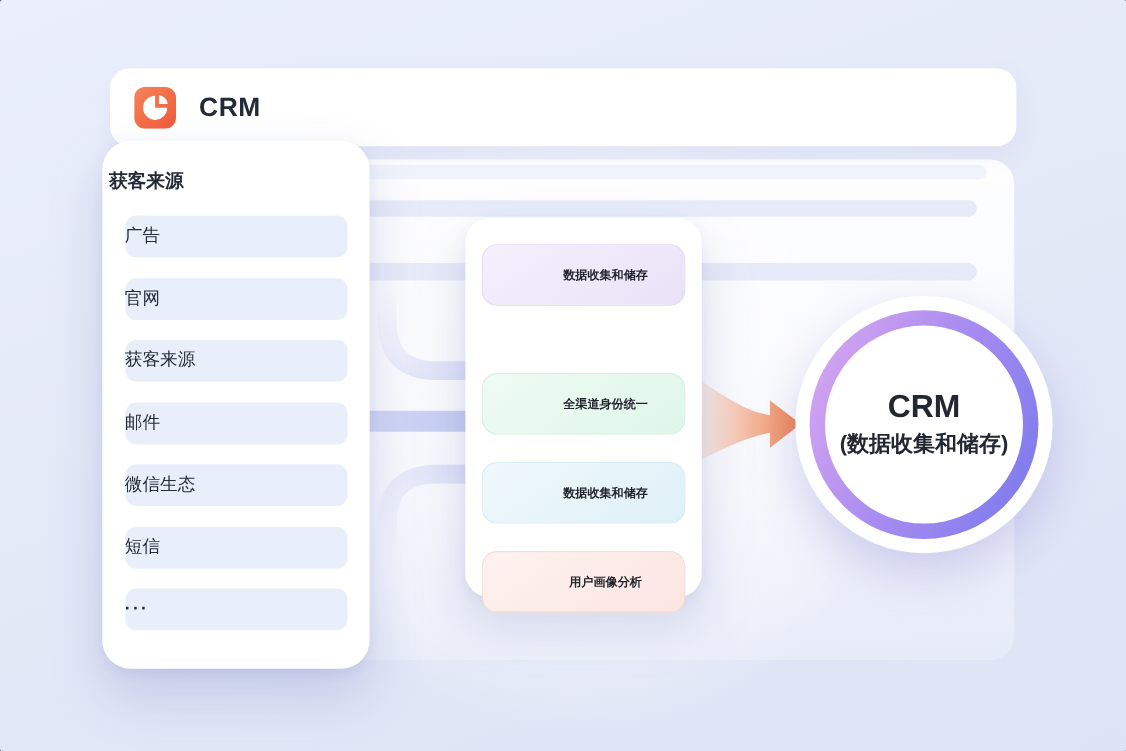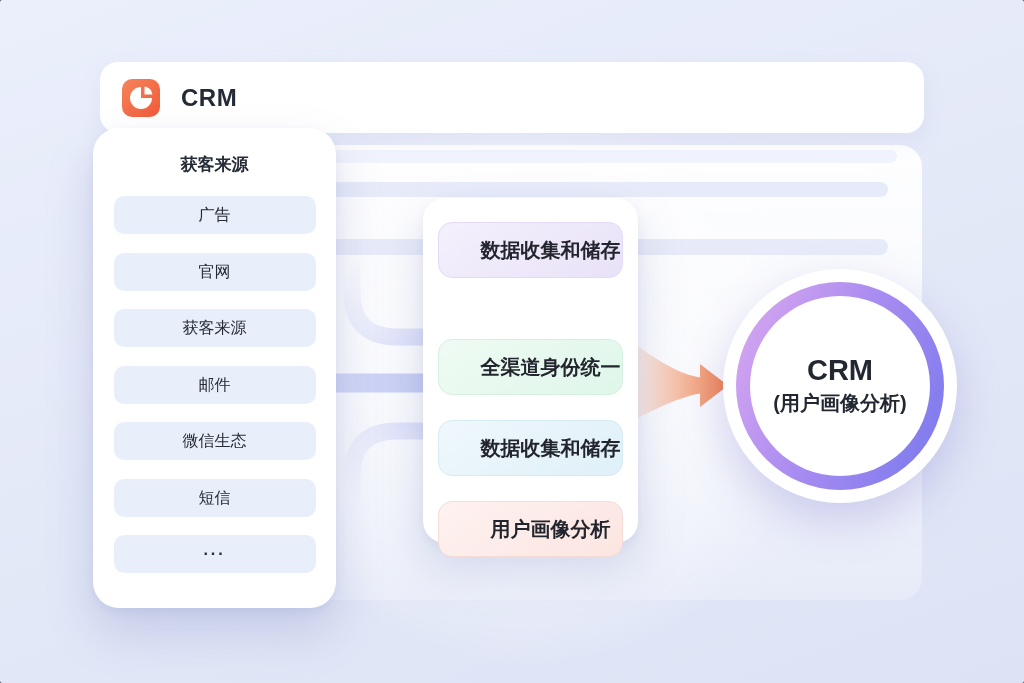--- a/index.html
+++ b/index.html
@@ -36,41 +36,41 @@
   .row-2 { top:37px; width:722px; height:15px; }
   .row-3 { top:94px; width:722px; height:16px; }
 
   
   .flow-svg { position:absolute; left:0; top:0; width:1024px; height:683px; z-index:2; pointer-events:none; }
 
   
   .sidebar {
     position:absolute; left:93px; top:128px; width:243px; height:480px;
     background:#ffffff; border-radius:26px; z-index:5; box-sizing:border-box;
-    padding:26px 20px 0; text-align:center;
+    padding:26px 6px 0; 
     box-shadow:0 24px 48px rgba(88,100,172,0.22), 0 4px 10px rgba(88,100,172,0.08);
   }
   .sidebar-title { font-size:17px; font-weight:700; height:21px; line-height:21px; margin-bottom:21px; }
   .src-item {
     width:202px; height:38px; margin:0 auto 18.5px; background:#E9EEFB;
     border-radius:10px; font-size:16px; font-weight:400; line-height:38px; color:#262B36;
   }
   .src-item.more { font-weight:700; letter-spacing:2px; }
 
   
   .process {
     position:absolute; left:423px; top:198px; width:215px; height:345px;
     background:#ffffff; border-radius:22px; z-index:5; box-sizing:border-box;
     padding:24px 15px; display:flex; flex-direction:column; gap:25px;
     box-shadow:0 24px 48px rgba(88,100,172,0.22), 0 4px 10px rgba(88,100,172,0.08);
   }
   .proc-item {
     height:56px; border-radius:14px; flex:none; box-sizing:border-box;
     display:flex; align-items:center; justify-content:center;
-    font-size:20px; font-weight:600; color:#23252E;padding-left:40px;
+    font-size:11px; font-weight:600; color:#23252E;padding-left:40px;
   }
   .proc-purple { background:linear-gradient(145deg,#F4F0FC 0%,#E9E2F8 100%); border:1px solid #E3DAF5; }
   .proc-green  { background:linear-gradient(145deg,#EFFBF4 0%,#DFF6E9 100%); border:1px solid #D5F0E0;margin-top:36px; }
   .proc-cyan   { background:linear-gradient(145deg,#EFF8FC 0%,#DFF0F8 100%); border:1px solid #D6EBF4; }
   .proc-pink   { background:linear-gradient(145deg,#FEF2F0 0%,#FBE5E1 100%); border:1px solid #F6DCD6; }
 
   
   .pool {
     position:absolute; left:723px; top:269px; width:234px; height:234px;
     border-radius:50%; background:#ffffff; z-index:4;
@@ -159,18 +159,18 @@
     <div class="proc-item proc-purple">数据收集和储存</div>
     <div class="proc-item proc-green">全渠道身份统一</div>
     <div class="proc-item proc-cyan">数据收集和储存</div>
     <div class="proc-item proc-pink">用户画像分析</div>
   </div>
 
   <div class="pool">
     <div class="pool-ring">
       <div class="pool-inner">
         <div class="pool-title">CRM</div>
-        <div class="pool-subtitle">(用户画像分析)</div>
+        <div class="pool-subtitle">(数据收集和储存)</div>
       </div>
     </div>
   </div>
 
 </div>
 
 </body></html>

